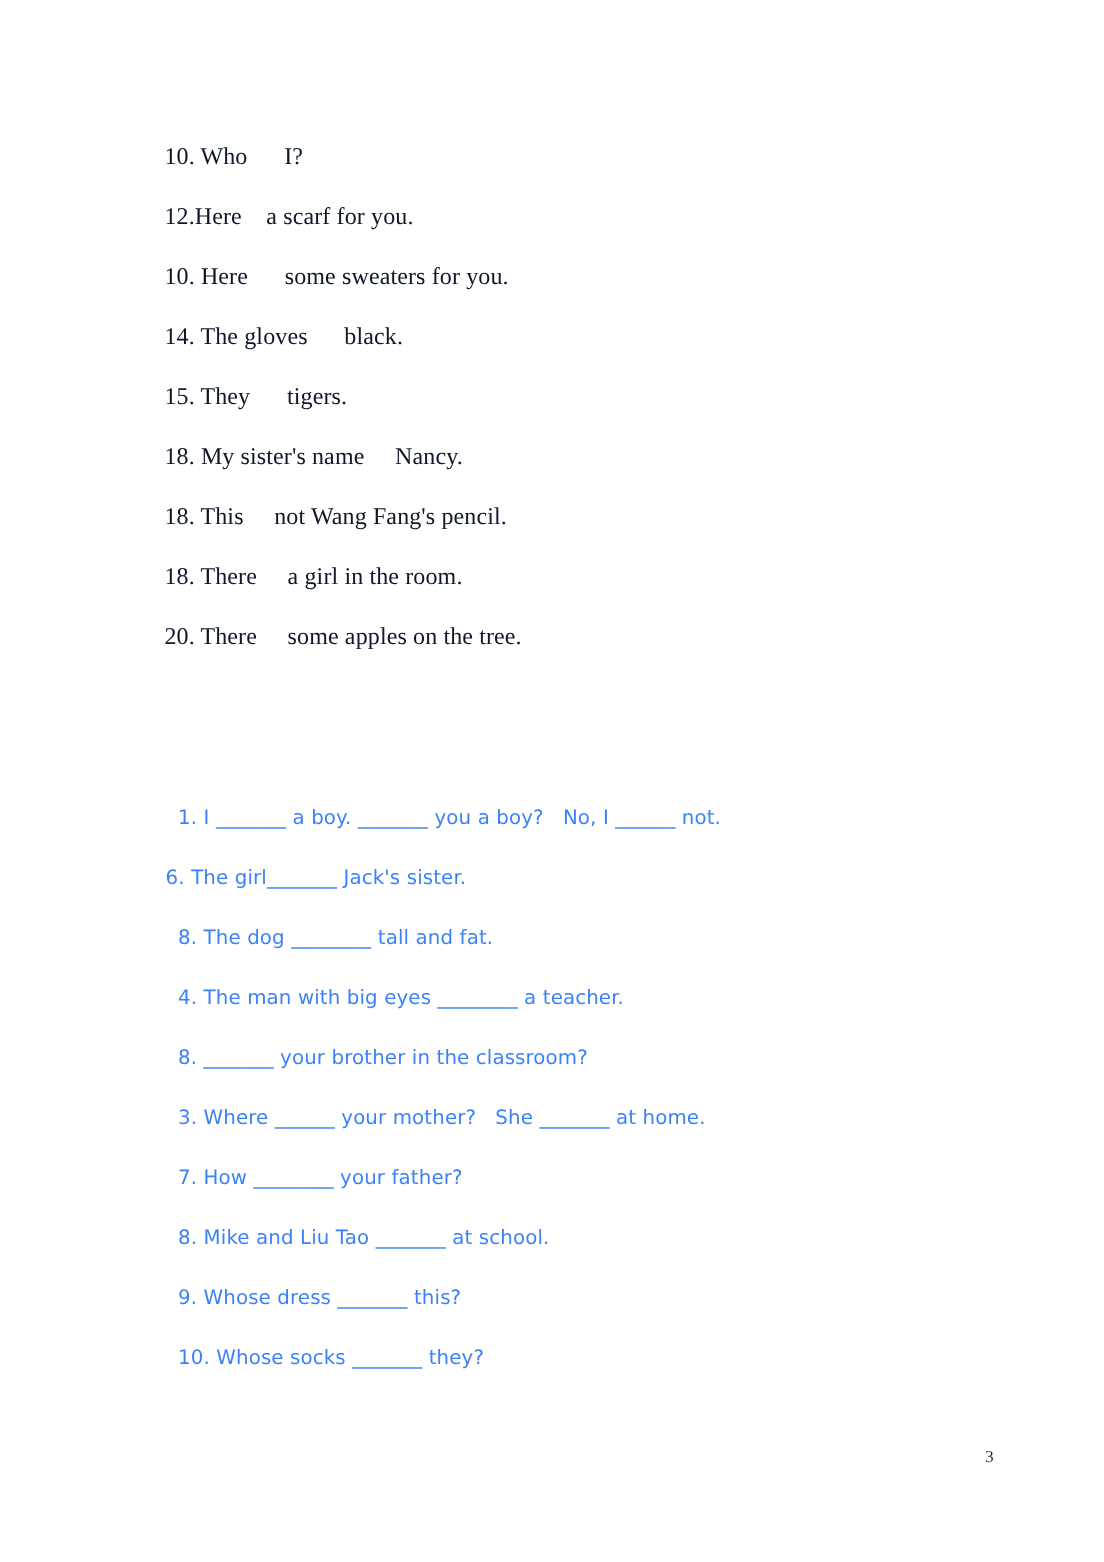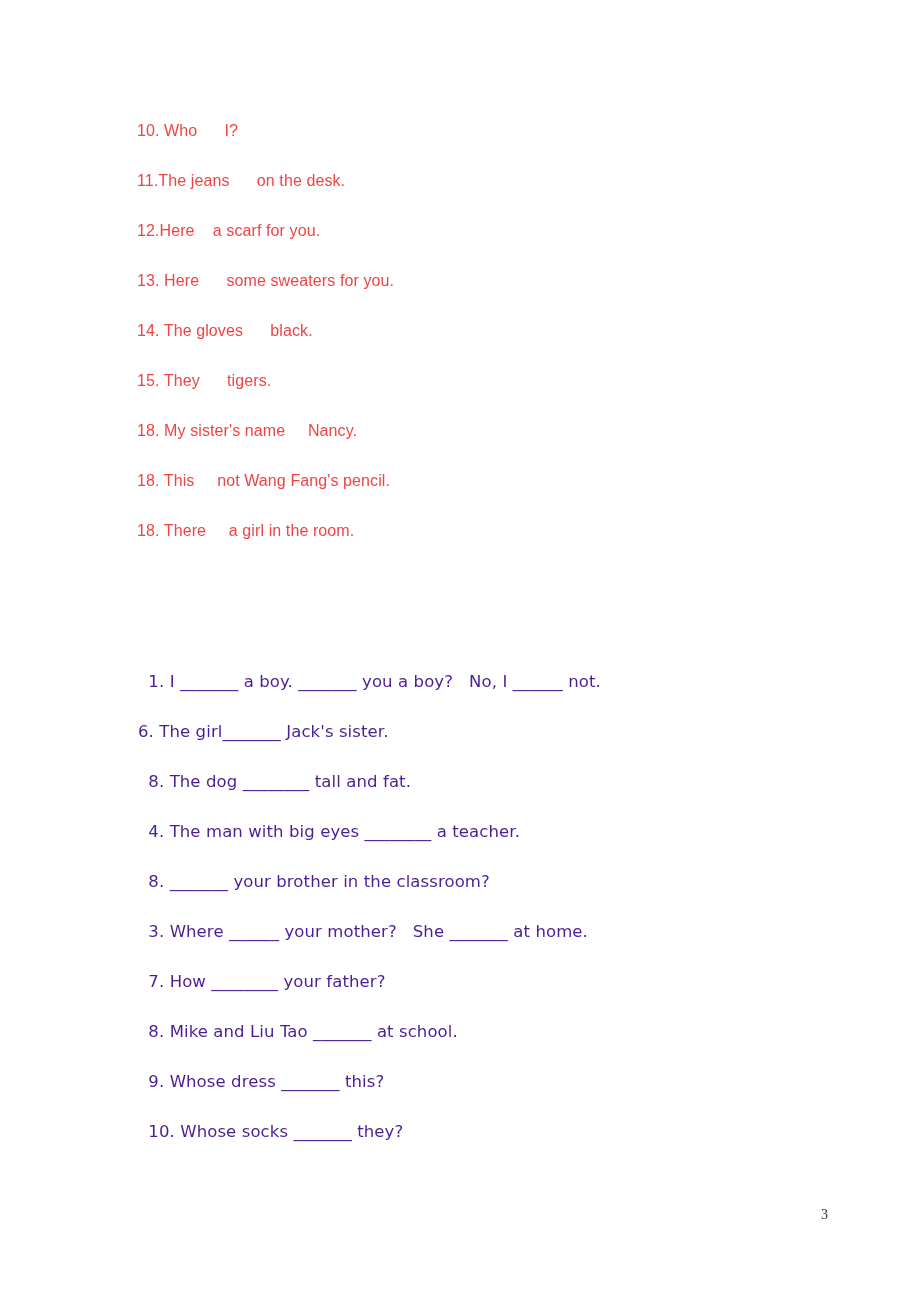--- a/index.html
+++ b/index.html
@@ -25,42 +25,42 @@
   }
 
   
   .section-handwritten {
     position: absolute;
     left: 137px;
     top: 106px;
     width: 720px;
   }
   .section-handwritten .q-line {
-    font-family: Liberation Sans, sans-serif;
-    font-size: 16px;
+    font-family: Liberation Serif, serif;
+    font-size: 20px;
     line-height: 50px;
     height: 50px;
-    color: #ef4444;
+    color: #0f172a;
     letter-spacing: 0.1px;
     white-space: pre;
   }
 
   
   .section-blanks {
     position: absolute;
     left: 138px;
     top: 657px;
     width: 740px;
   }
   .section-blanks .q-line {
     font-family: "DejaVu Sans", sans-serif;
     font-size: 16.5px;
     line-height: 50px;
     height: 50px;
-    color: #4c1d95;
+    color: #3b82f6;
     letter-spacing: 0.1px;
     white-space: pre;
   }
   .section-blanks .q-line.indent {
     padding-left: 5px;
   }
 
   
   .page-number {
     position: absolute;
@@ -71,28 +71,28 @@
     color: #2f2f2f;
   }
 </style>
 </head>
 <body>
 
 <div class="page">
 
   <div class="section-handwritten">
     <div class="q-line">10. Who      I?</div>
-    <div class="q-line">11.The jeans      on the desk.</div>
     <div class="q-line">12.Here    a scarf for you.</div>
-    <div class="q-line">13. Here      some sweaters for you.</div>
+    <div class="q-line">10. Here      some sweaters for you.</div>
     <div class="q-line">14. The gloves      black.</div>
     <div class="q-line">15. They      tigers.</div>
     <div class="q-line">18. My sister's name     Nancy.</div>
     <div class="q-line">18. This     not Wang Fang's pencil.</div>
     <div class="q-line">18. There     a girl in the room.</div>
+    <div class="q-line">20. There     some apples on the tree.</div>
   </div>
 
   <div class="section-blanks">
     <div class="q-line indent"> 1. I _______ a boy. _______ you a boy?   No, I ______ not.</div>
     <div class="q-line">6. The girl_______ Jack's sister.</div>
     <div class="q-line indent"> 8. The dog ________ tall and fat.</div>
     <div class="q-line indent"> 4. The man with big eyes ________ a teacher.</div>
     <div class="q-line indent"> 8. _______ your brother in the classroom?</div>
     <div class="q-line indent"> 3. Where ______ your mother?   She _______ at home.</div>
     <div class="q-line indent"> 7. How ________ your father?</div>

